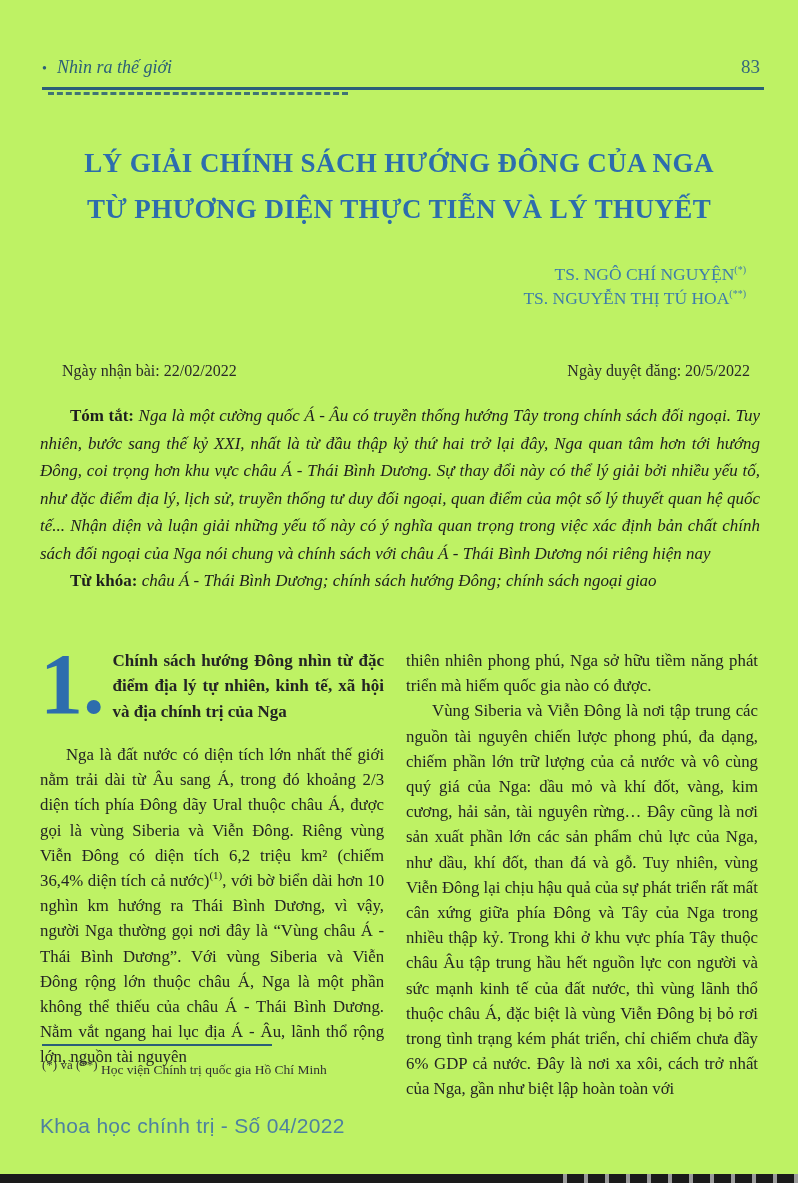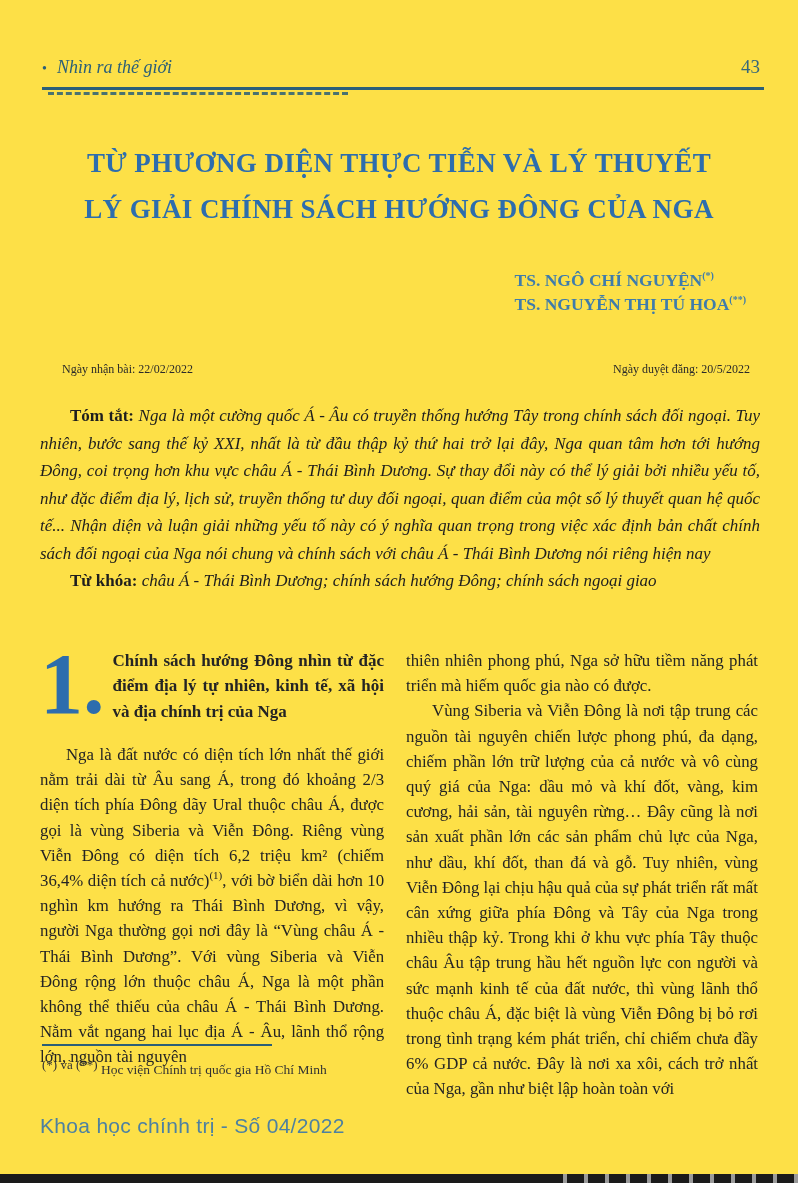--- a/index.html
+++ b/index.html
@@ -1,21 +1,21 @@
 <!DOCTYPE html>
 <html lang="vi"><head>
 <meta charset="utf-8">
 <style>
   * { margin:0; padding:0; box-sizing:border-box; }
   html,body { background:#888; }
   .page {
     position:relative;
     width:798px; height:1183px;
     margin:0 auto;
-    background:#fde047;
+    background:#bef264;
     overflow:hidden;
     font-family:"Liberation Serif", serif;
     color:#242424;
   }
   
   .running-head {
     position:absolute; top:56px; left:42px; right:38px;
     display:flex; justify-content:space-between; align-items:baseline;
   }
   .running-head .left { font-style:italic; font-size:18px; color:#2b5f78; }
@@ -31,31 +31,31 @@
   }
   
   .article-title {
     position:absolute; top:140px; left:30px; right:30px;
     text-align:center; font-weight:bold;
     font-size:27px; line-height:46px; letter-spacing:.4px;
     color:#2d6dad;
   }
   
   .authors {
-    position:absolute; top:268px; right:52px;
-    font-weight:bold;
+    position:absolute; top:262px; right:52px;
+    text-align:right; font-weight:normal;
     font-size:17.5px; line-height:24px;
     color:#3f7cab;
   }
   .sup { font-size:10px; vertical-align:super; line-height:0; }
   
   .dates {
     position:absolute; top:362px; left:62px; right:48px;
     display:flex; justify-content:space-between;
-    font-size:12px; color:#2a2a2a;
+    font-size:16px; color:#2a2a2a;
   }
   
   .abstract-block {
     position:absolute; top:402px; left:40px; width:720px;
     text-align:justify; font-size:17px; line-height:27.5px; color:#1e1e1e;
   }
   .abstract-block p { text-indent:30px; }
   .abs-label { font-weight:bold; font-style:normal; }
   .abs-text, .kw-text { font-style:italic; }
   
@@ -96,28 +96,28 @@
 </style>
 </head>
 <body>
 
 <div class="page">
 
   <div class="running-head">
     <span class="left">
       <span class="bullet">•</span><span>Nhìn ra thế giới</span>
     </span>
-    <span class="pageno">43</span>
+    <span class="pageno">83</span>
   </div>
   <div class="head-rule"></div>
   <div class="head-rule-dashes"></div>
 
   <div class="article-title">
+    <div>LÝ GIẢI CHÍNH SÁCH HƯỚNG ĐÔNG CỦA NGA</div>
     <div>TỪ PHƯƠNG DIỆN THỰC TIỄN VÀ LÝ THUYẾT</div>
-    <div>LÝ GIẢI CHÍNH SÁCH HƯỚNG ĐÔNG CỦA NGA</div>
   </div>
 
   <div class="authors">
     <div><span>TS. NGÔ CHÍ NGUYỆN</span><span class="sup">(*)</span></div>
     <div><span>TS. NGUYỄN THỊ TÚ HOA</span><span class="sup">(**)</span></div>
   </div>
 
   <div class="dates">
     <span><span>Ngày nhận bài:</span>&nbsp;<span>22/02/2022</span></span>
     <span><span>Ngày duyệt đăng:</span>&nbsp;<span>20/5/2022</span></span>

